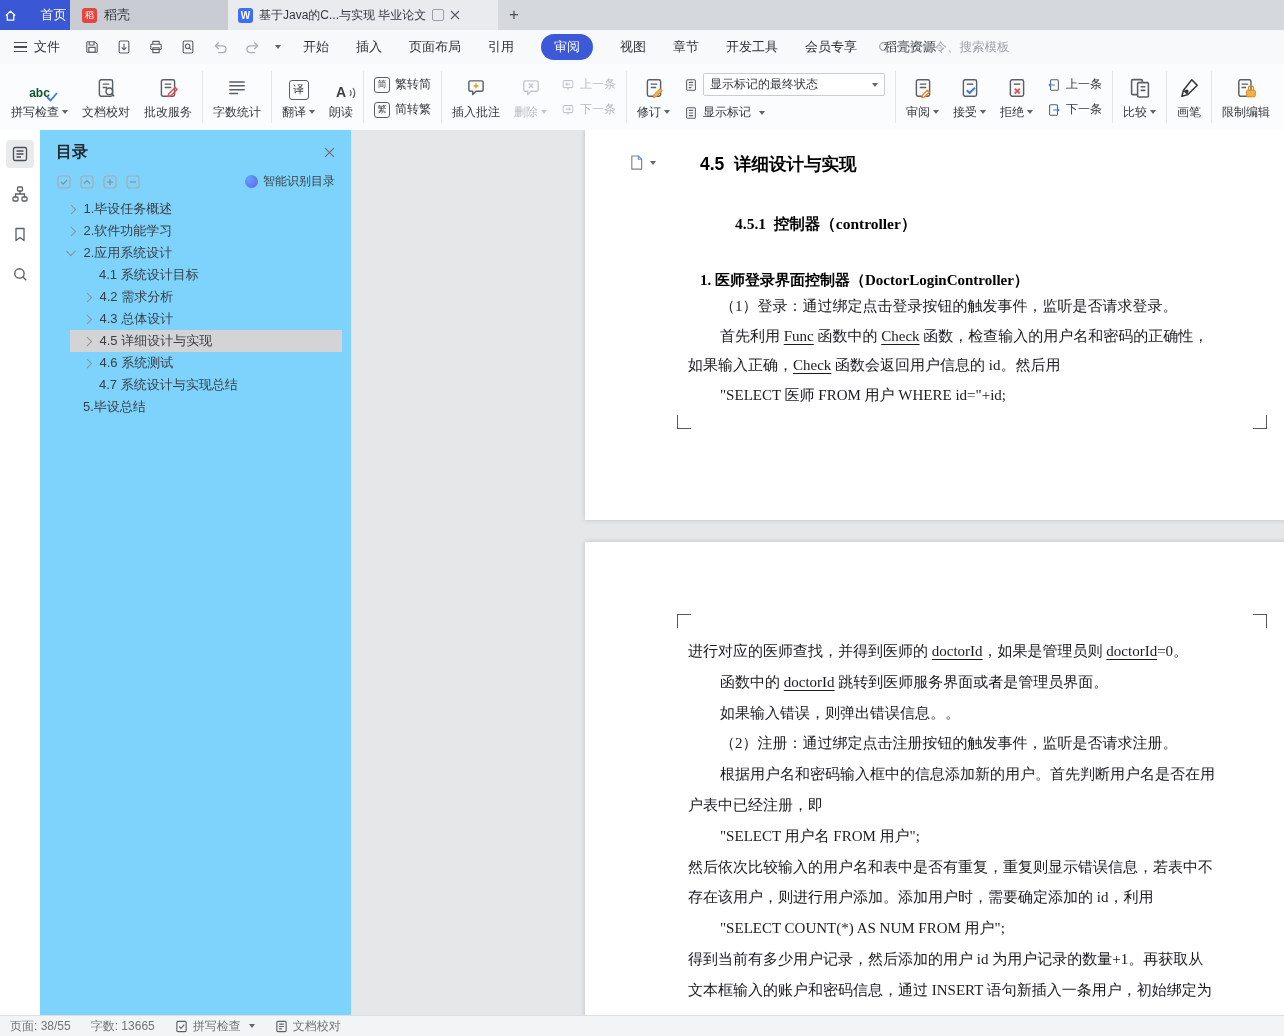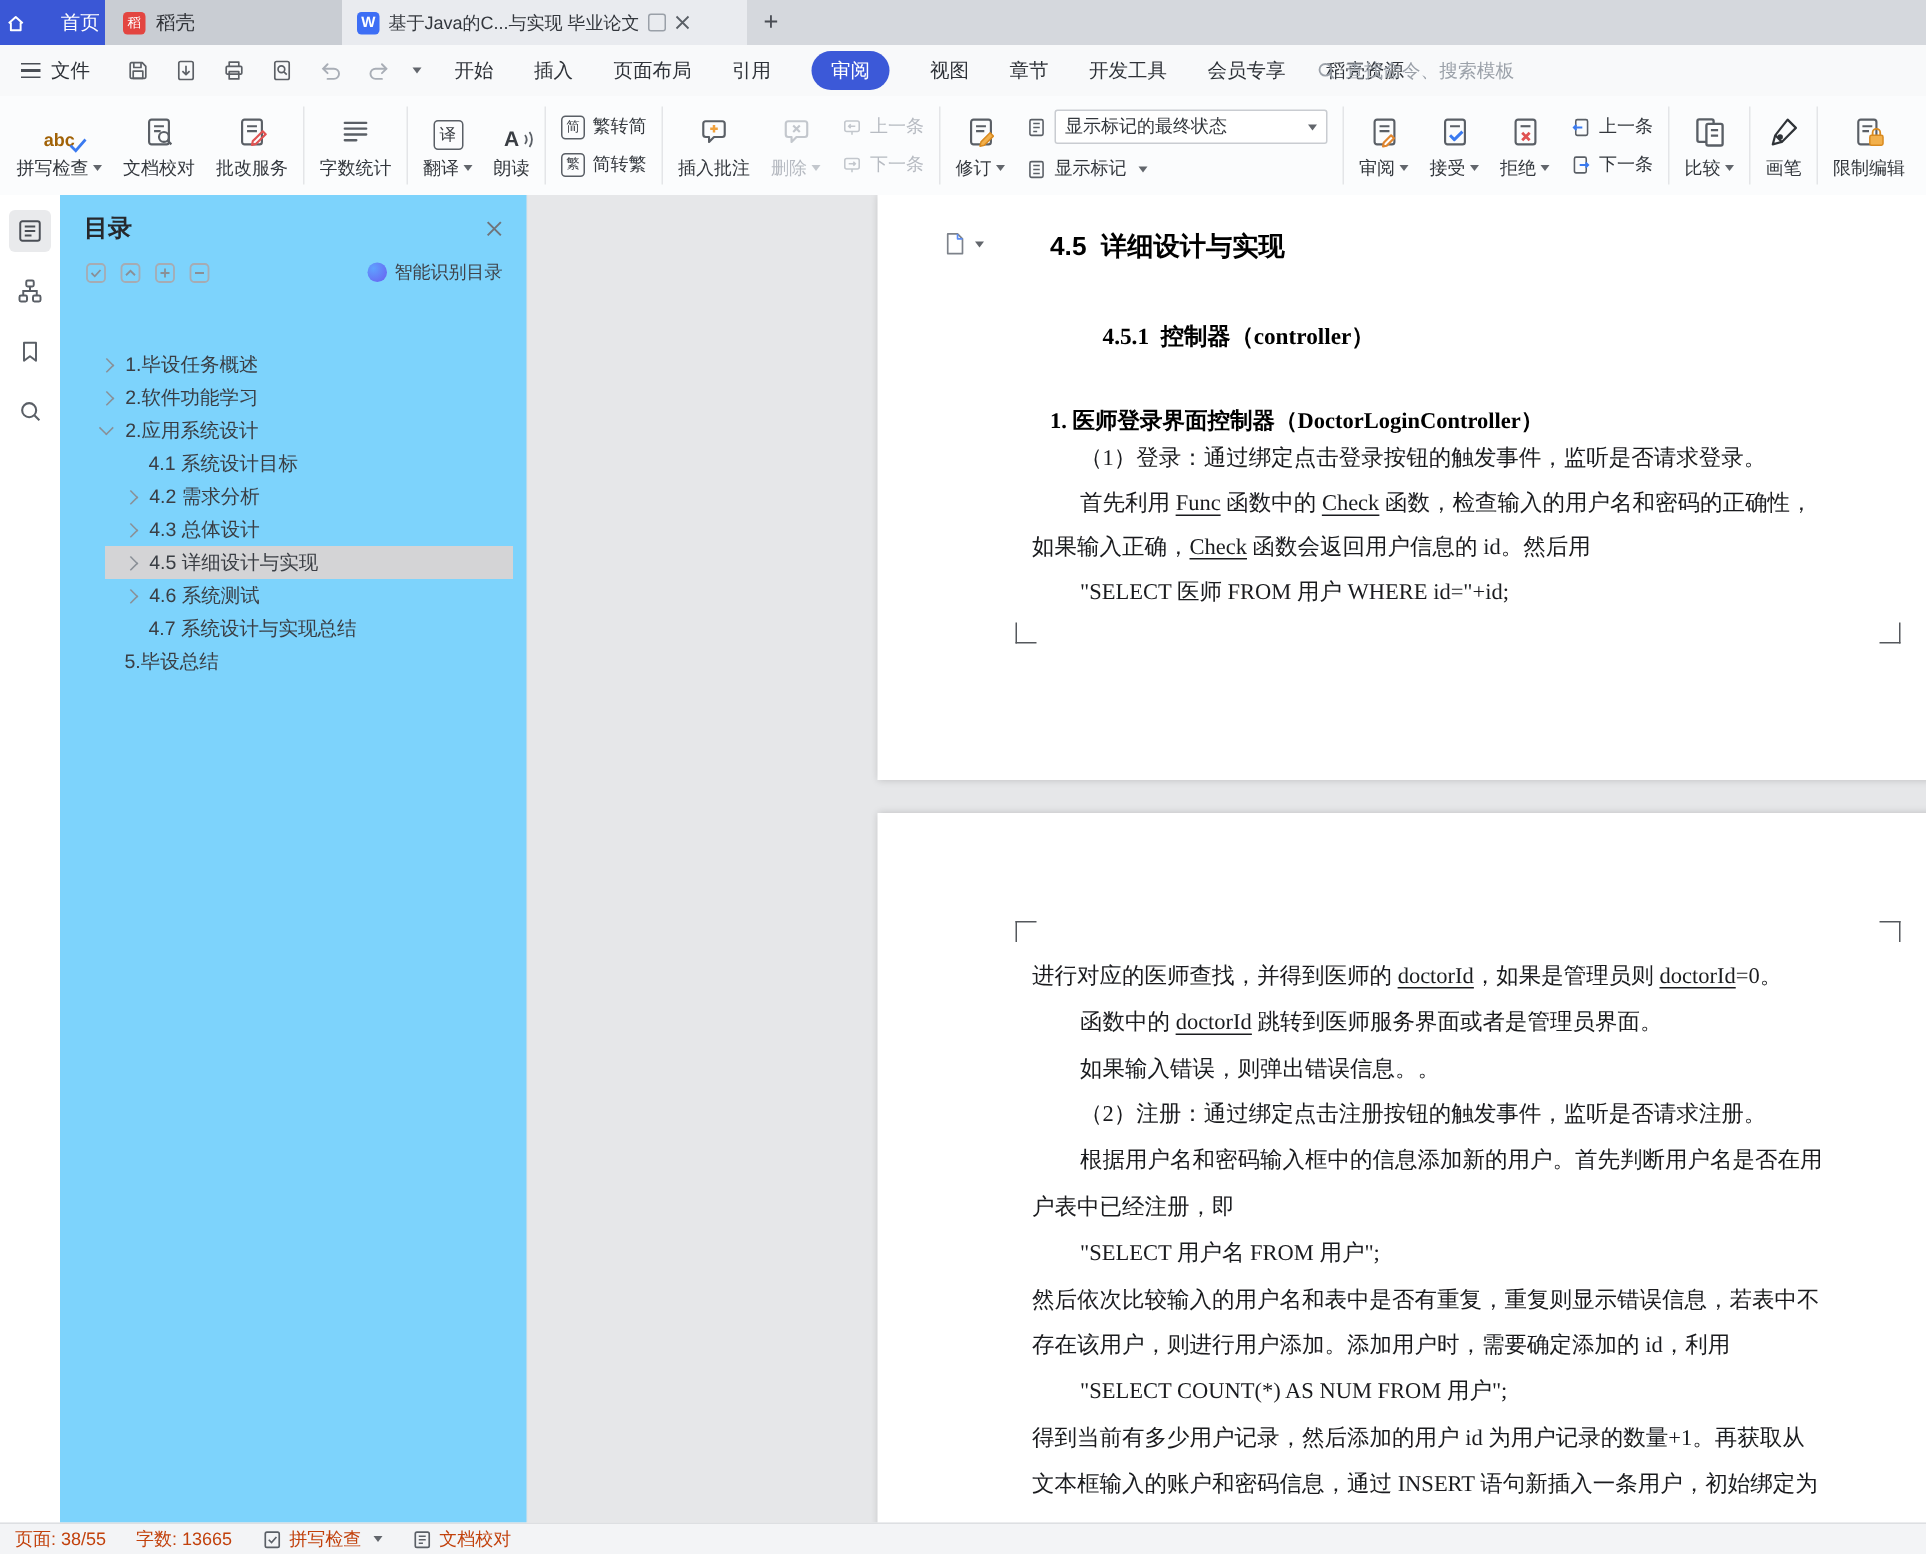--- a/index.html
+++ b/index.html
@@ -35,21 +35,21 @@
   .msearch{position:absolute;left:878px;display:flex;align-items:center;gap:6px;font-size:12.5px;color:#9ba1a9}
 
   
   .ribbon{position:absolute;top:64px;left:0;right:0;height:66px;background:#fbfcfd;border-bottom:1px solid #e2e3e5;
           display:flex;align-items:center;padding:0 4px;overflow:hidden}
   .rb{display:flex;flex-direction:column;align-items:center;justify-content:center;gap:4px;padding:3px 7px;font-size:12px;white-space:nowrap}
   .rb .ic{height:26px;display:flex;align-items:flex-end;justify-content:center}
   .rcol{display:flex;flex-direction:column;gap:4px;justify-content:center;padding:0 4px}
   .rs{display:flex;align-items:center;gap:5px;font-size:12px;padding:2px 3px;white-space:nowrap}
   .sep{width:1px;height:52px;background:#e4e5e8;margin:0 3px;flex:none}
-  .abcwrap{position:relative;font-weight:bold;font-size:12px;color:#a16207}
+  .abcwrap{position:relative;font-weight:bold;font-size:12px;color:#14532d}
   .abcwrap svg{position:absolute;right:-8px;bottom:-2px}
   .sqchar{width:14px;height:14px;border:1px solid #5a5f66;border-radius:3px;font-size:9px;display:flex;align-items:center;justify-content:center;color:#3a3e44}
   .dropdown{width:168px;height:21px;border:1px solid #c9ccd1;border-radius:2px;background:#fff;display:flex;align-items:center;
             justify-content:space-between;padding:0 6px;font-size:12px;color:#33373d}
   .readA{font-weight:bold;font-size:14px;color:#3a3e44;position:relative}
   .readA svg{position:absolute;right:-12px;top:2px}
 
   
   .lstrip{position:absolute;left:0;top:130px;bottom:20px;width:40px;background:#fff;border-right:1px solid #ececee;
           display:flex;flex-direction:column;align-items:center;padding-top:10px;gap:12px}
@@ -57,21 +57,21 @@
   .lsbtn.active{background:#e9eaec}
 
   
   .nav{position:absolute;left:40px;top:130px;bottom:20px;width:311px;background:#7dd3fc;border-right:1px solid #e3e4e6;overflow:hidden}
   .nav-head{display:flex;align-items:center;padding:12px 16px 4px}
   .nav-title{font-size:16px;font-weight:bold;color:#26282c}
   .nav-close{margin-left:auto}
   .nav-tools{display:flex;align-items:center;gap:7px;padding:6px 16px 8px}
   .smart{margin-left:auto;display:flex;align-items:center;gap:5px;font-size:12px;color:#3f434a}
   .smart-dot{width:13px;height:13px;border-radius:50%;background:radial-gradient(circle at 30% 30%,#5fa2ff,#6a5df0)}
-  .toc{margin-top:34px}
+  .toc{}
   .trow{height:22px;display:flex;align-items:center;font-size:13px;color:#3a3e44;position:relative}
   .trow .chev{display:inline-block;width:5.5px;height:5.5px;border-top:1.3px solid #8a8f96;border-right:1.3px solid #8a8f96;
               transform:rotate(45deg);margin-right:9px;flex:none;position:relative;z-index:1}
   .trow.exp .chev{transform:rotate(135deg);margin-top:-3px}
   .trow .spc{width:15px;flex:none}
   .trow .tlabel{position:relative;z-index:1;white-space:nowrap}
   .l1{padding-left:28px}
   .l2{padding-left:44px}
   .trow.sel::before{content:"";position:absolute;left:30px;right:9px;top:0;bottom:0;background:#d4d4d6}
 
@@ -92,21 +92,21 @@
   .u{text-decoration:underline;text-underline-offset:3px}
   .cm{position:absolute;width:13px;height:13px;border:0 solid #55585d}
   .cm.bl{border-left-width:1px;border-bottom-width:1px}
   .cm.br{border-right-width:1px;border-bottom-width:1px}
   .cm.tl{border-left-width:1px;border-top-width:1px}
   .cm.tr{border-right-width:1px;border-top-width:1px}
   .pagequick{position:absolute;left:44px;top:24px;display:flex;align-items:center;gap:3px}
 
   
   .status{position:absolute;left:0;right:0;bottom:0;height:20px;background:#f3f4f6;border-top:1px solid #dddfe2;
-          display:flex;gap:20px;padding:0 10px;font-size:12px;color:#c2410c}
+          display:flex;gap:20px;padding:0 10px;font-size:12px;color:#737373}
   .sitem{display:flex;align-items:center;gap:5px}
 </style>
 </head>
 <body>
 
 <div class="tabbar">
   <div class="tab-home">
     <svg width="13" height="13" viewBox="0 0 14 14" fill="none" stroke="#fff" stroke-width="1.4" stroke-linejoin="round">
         <path d="M2 7 L7 2.5 L12 7 M3.5 6.5 V12 h7 V6.5"></path>
       </svg>

